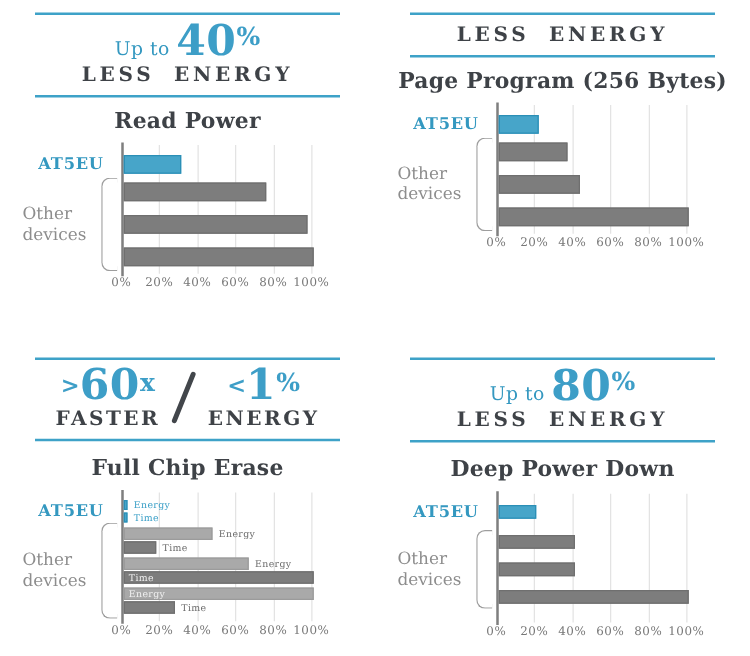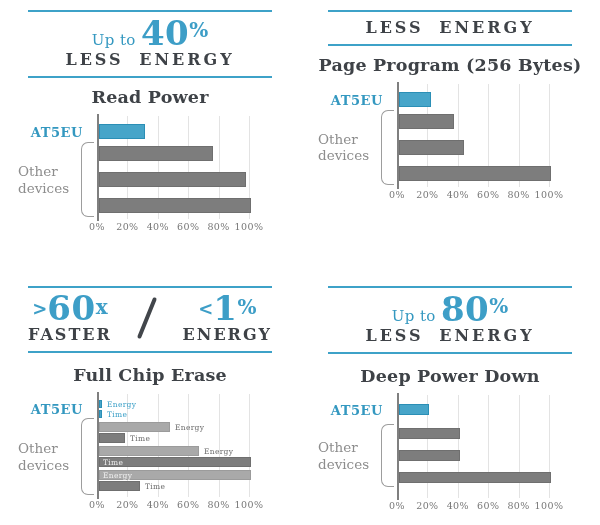--- a/index.html
+++ b/index.html
@@ -16,21 +16,21 @@
     margin:10px 28px 0 28px;
     border-top:2px solid #3ea2c8; border-bottom:2px solid #3ea2c8;
     text-align:center; padding:5px 0 7px 0;
   }
   .row2 .badge { margin-top:24px; }
   .b-pre  { font-size:15px; font-weight:400; color:#3498c0; letter-spacing:0.4px; }
   .b-val  { font-size:34px; font-weight:700; color:#3d9ec7; line-height:0.95; letter-spacing:0.5px; }
   .b-suf  { font-size:20px; font-weight:700; color:#3d9ec7; vertical-align:8px; }
   .b-sub  { font-size:16px; font-weight:700; color:#3e4247; letter-spacing:3px; word-spacing:7px; margin-top:1px; }
 
-  .badge.double { display:flex; align-items:center; justify-content:space-between; padding:4px 0 7px 0; }
+  .badge.double { display:flex; align-items:center; justify-content:center; padding:4px 0 7px 0; }
   .stat { text-align:center; }
   .stat .b-sub { letter-spacing:2px; word-spacing:2px; }
   .b-pre2 { font-size:18px; font-weight:700; color:#3d9ec7; vertical-align:5px; }
   .b-suf2 { font-size:20px; font-weight:700; color:#3d9ec7; vertical-align:6px; }
   .slash  { width:4px; height:44px; background:#42464b; transform:rotate(22deg); border-radius:2px; margin:0 17px; flex:0 0 auto; }
 
   
   .q-title { text-align:center; margin-top:9px; font-size:17.5px; font-weight:700; color:#3e4247; letter-spacing:0.2px; white-space:nowrap; }
   .row2 .q-title { margin-top:12px; }
 

